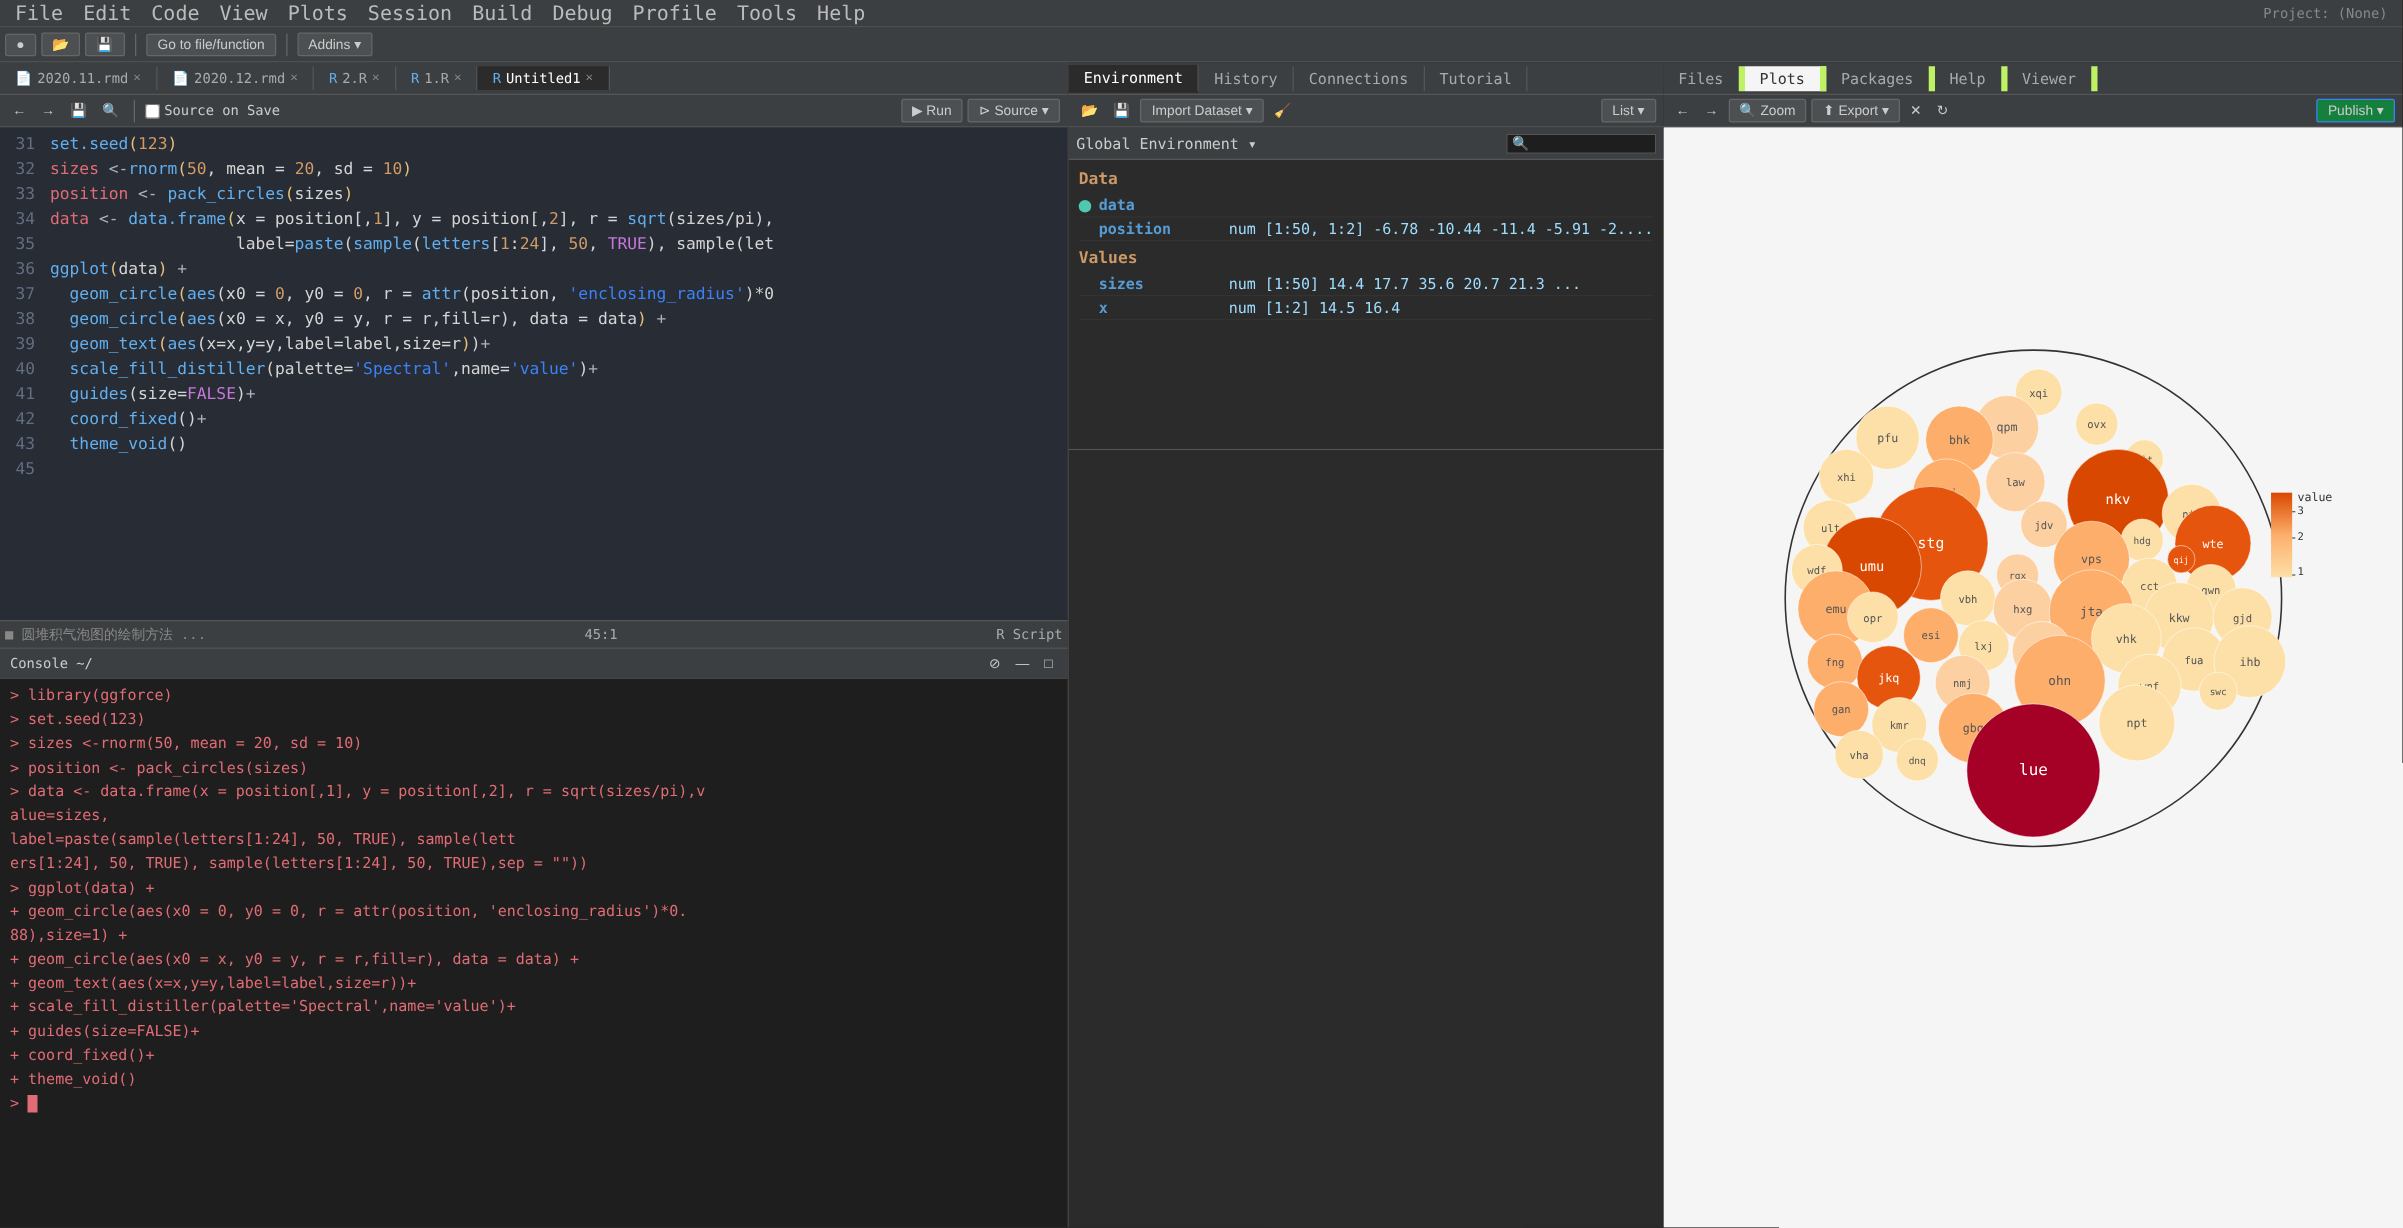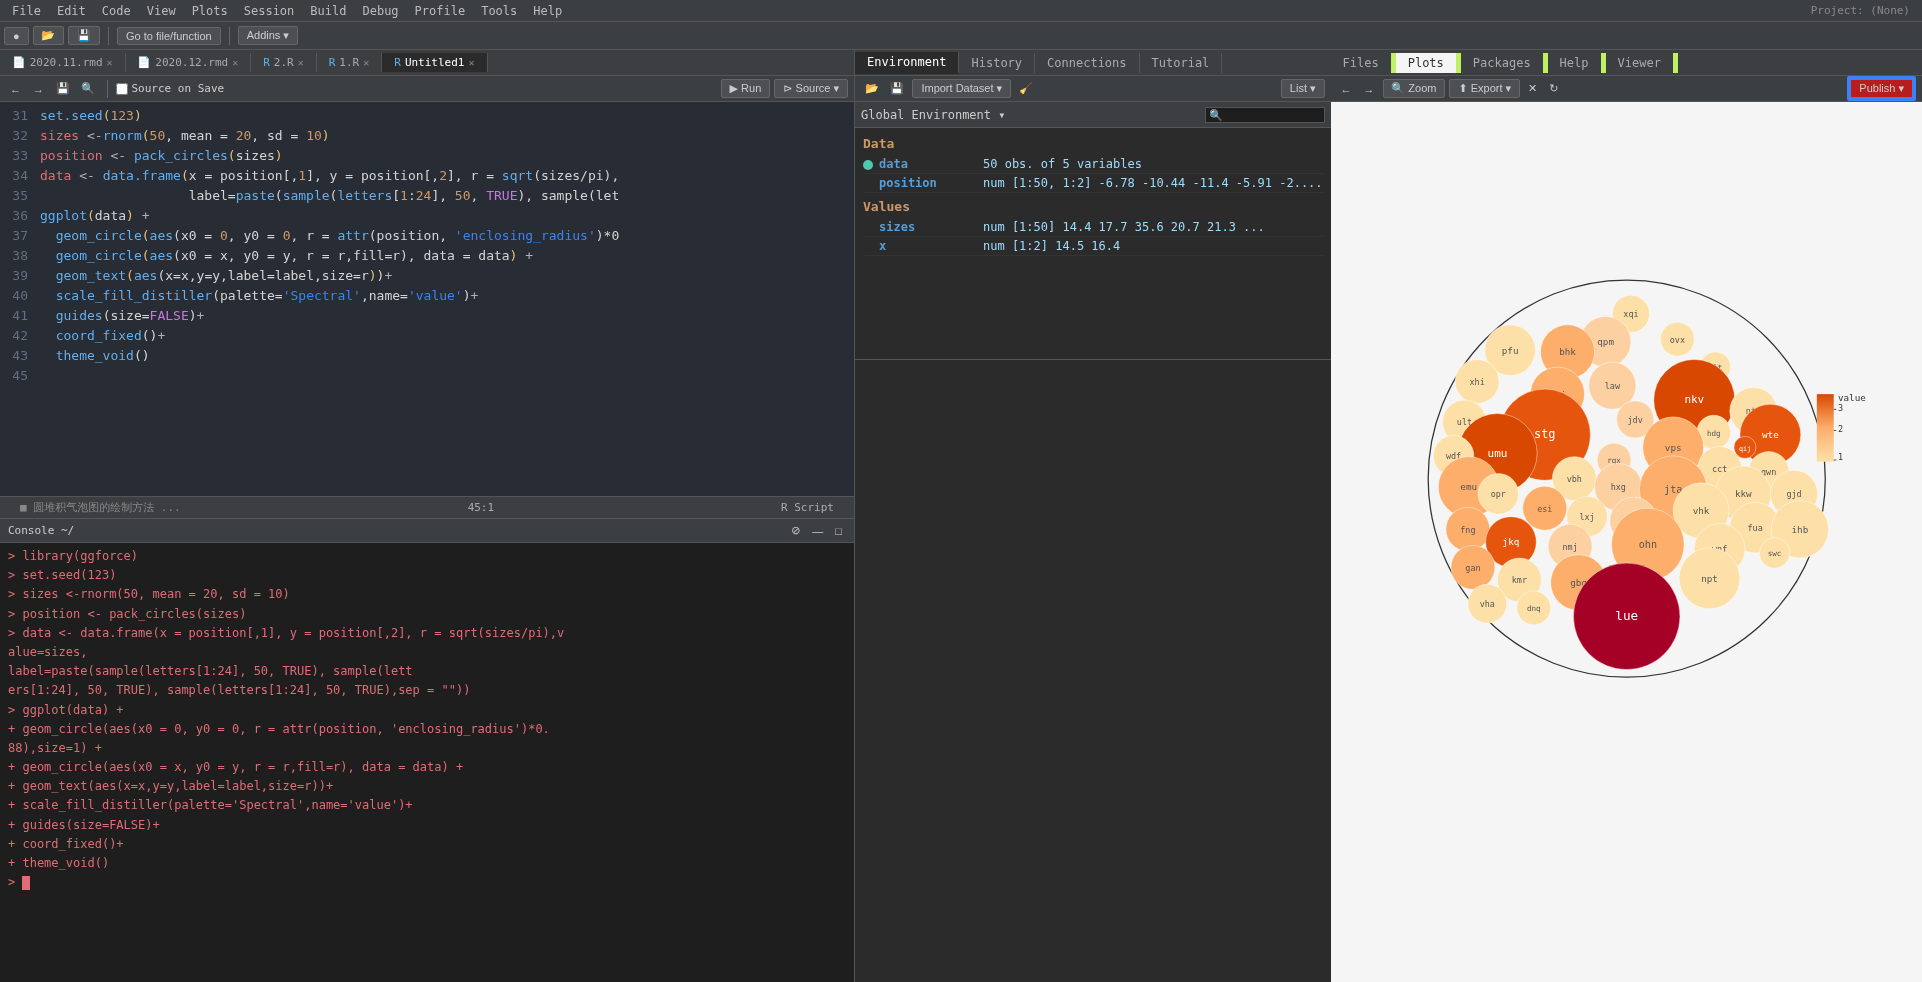--- a/index.html
+++ b/index.html
@@ -1,20 +1,20 @@
 <!DOCTYPE html>
 <html><head>
   <meta charset="utf-8">
   <style>
     * { box-sizing: border-box; margin: 0; padding: 0; }
     body { font-family: 'Consolas', 'Monaco', monospace; font-size: 12px; background: #2b2b2b; color: #d4d4d4; width: 1922px; height: 982px; overflow: hidden; }
 
     
     #menubar { background: #3c3f41; height: 22px; display: flex; align-items: center; padding: 0 4px; border-bottom: 1px solid #555; }
-    .menu-item { padding: 2px 8px; color: #bbbbbb; font-size: 12px; cursor: pointer; }
+    .menu-item { padding: 2px 8px; color: #bbbbbb; font-size: 16px; cursor: pointer; }
 
     
     #toolbar { background: #3c3f41; height: 28px; display: flex; align-items: center; padding: 0 4px; border-bottom: 1px solid #555; gap: 4px; }
     .toolbar-btn { background: #4c5052; border: 1px solid #666; color: #ccc; padding: 2px 8px; font-size: 11px; cursor: pointer; border-radius: 2px; }
     .toolbar-sep { width: 1px; height: 18px; background: #666; margin: 0 4px; }
 
     
     #main { display: flex; height: calc(982px - 22px - 28px); }
 
     
@@ -31,21 +31,21 @@
     .ed-btn { background: transparent; border: none; color: #ccc; font-size: 11px; cursor: pointer; padding: 2px 4px; }
     .source-btn { background: #4c5052; border: 1px solid #666; color: #ccc; padding: 2px 8px; font-size: 11px; cursor: pointer; border-radius: 2px; }
 
     
     #code-editor { flex: 1; background: #282c34; overflow-y: auto; padding: 4px 0; font-family: 'Consolas', monospace; font-size: 13px; line-height: 1.5; }
     .code-line { display: flex; min-height: 20px; }
     .line-num { width: 36px; text-align: right; padding-right: 8px; color: #636d83; user-select: none; flex-shrink: 0; }
     .line-content { flex: 1; padding-left: 4px; white-space: pre; }
 
     
-    #editor-statusbar { background: #3c3f41; height: 22px; display: flex; align-items: center; justify-content: space-between; padding: 0 20px; border-top: 1px solid #555; font-size: 11px; color: #aaa; }
+    #editor-statusbar { background: #3c3f41; height: 22px; display: flex; align-items: center; justify-content: space-between; padding: 0 4px; border-top: 1px solid #555; font-size: 11px; color: #aaa; }
 
     
     #console-panel { background: #1e1e1e; border-top: 1px solid #555; height: 440px; overflow-y: auto; padding: 4px 8px; font-size: 12px; line-height: 1.6; }
     #console-header { background: #3c3f41; height: 24px; display: flex; align-items: center; justify-content: space-between; padding: 0 8px; border-top: 1px solid #555; font-size: 11px; color: #ccc; }
     .console-text { color: #e06c75; }
 
     
     #right-panel { flex: 1; display: flex; flex-direction: row; background: #2b2b2b; }
 
     
@@ -82,21 +82,21 @@
     #circle-viz { width: 100%; height: 100%; }
 
     #search-bar { background: #3c3f41; height: 26px; display: flex; align-items: center; padding: 0 6px; border-bottom: 1px solid #555; }
 
     .scrollbar-thin::-webkit-scrollbar { width: 6px; height: 6px; }
     .scrollbar-thin::-webkit-scrollbar-track { background: #2b2b2b; }
     .scrollbar-thin::-webkit-scrollbar-thumb { background: #555; border-radius: 3px; }
 
     .env-search { background: #1e1e1e; border: 1px solid #555; color: #ccc; padding: 1px 4px; font-size: 11px; width: 140px; }
 
-    .publish-btn { background: #b91c1c; border: 4px solid #3b82f6; color: #ccc; padding: 2px 8px; font-size: 11px; cursor: pointer; border-radius: 2px; }
+    .publish-btn { background: #15803d; border: 1px solid #3b82f6; color: #ccc; padding: 2px 8px; font-size: 11px; cursor: pointer; border-radius: 2px; }
   </style>
 </head>
 <body>
 
 <div id="menubar">
   <span class="menu-item">File</span>
   <span class="menu-item">Edit</span>
   <span class="menu-item">Code</span>
   <span class="menu-item">View</span>
   <span class="menu-item">Plots</span>
@@ -272,21 +272,20 @@
         <button class="source-btn">List ▾</button>
       </div>
       <div id="search-bar">
         <span style="color:#ccc;font-size:12px;flex:1;">Global Environment ▾</span>
         <input class="env-search" placeholder="🔍" style="width: 120px;">
       </div>
       <div id="env-content" class="scrollbar-thin">
         <div class="env-section-title">Data</div>
         <div class="env-row">
           <span class="env-name"><span class="env-dot"></span>data</span>
-          <span class="env-val">50 obs. of 5 variables</span>
         </div>
         <div class="env-row">
           <span class="env-name" style="padding-left:16px;">position</span>
           <span class="env-val">num [1:50, 1:2] -6.78 -10.44 -11.4 -5.91 -2....</span>
         </div>
         <div class="env-section-title" style="margin-top:6px;">Values</div>
         <div class="env-row">
           <span class="env-name" style="padding-left:16px;">sizes</span>
           <span class="env-val">num [1:50] 14.4 17.7 35.6 20.7 21.3 ...</span>
         </div>

